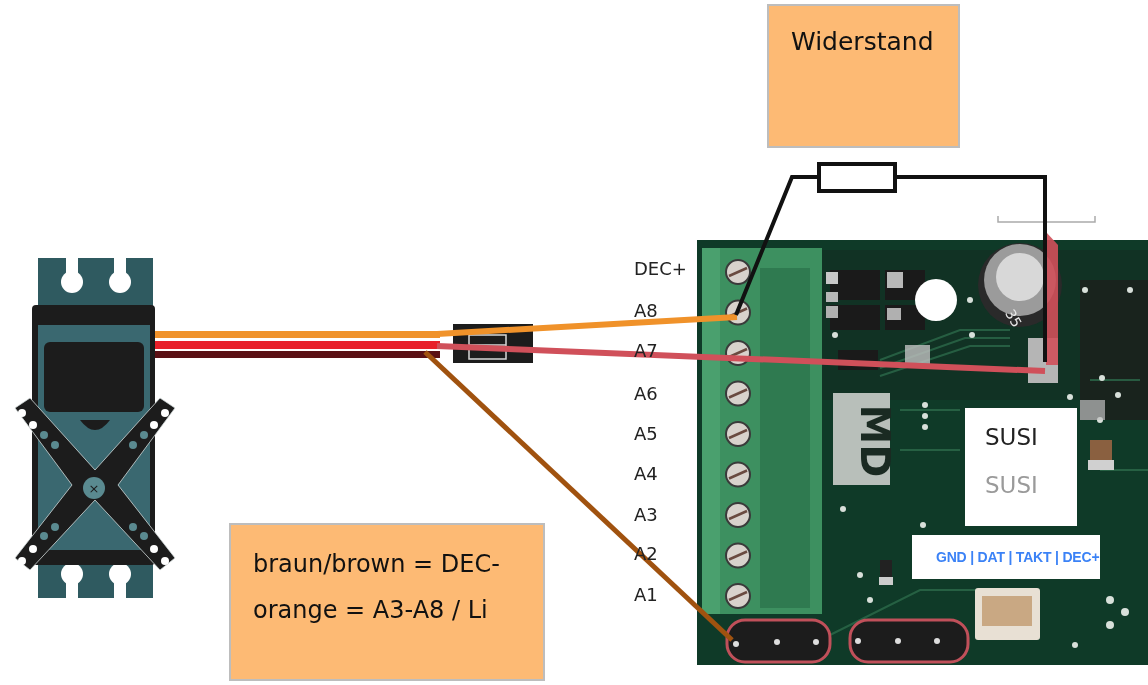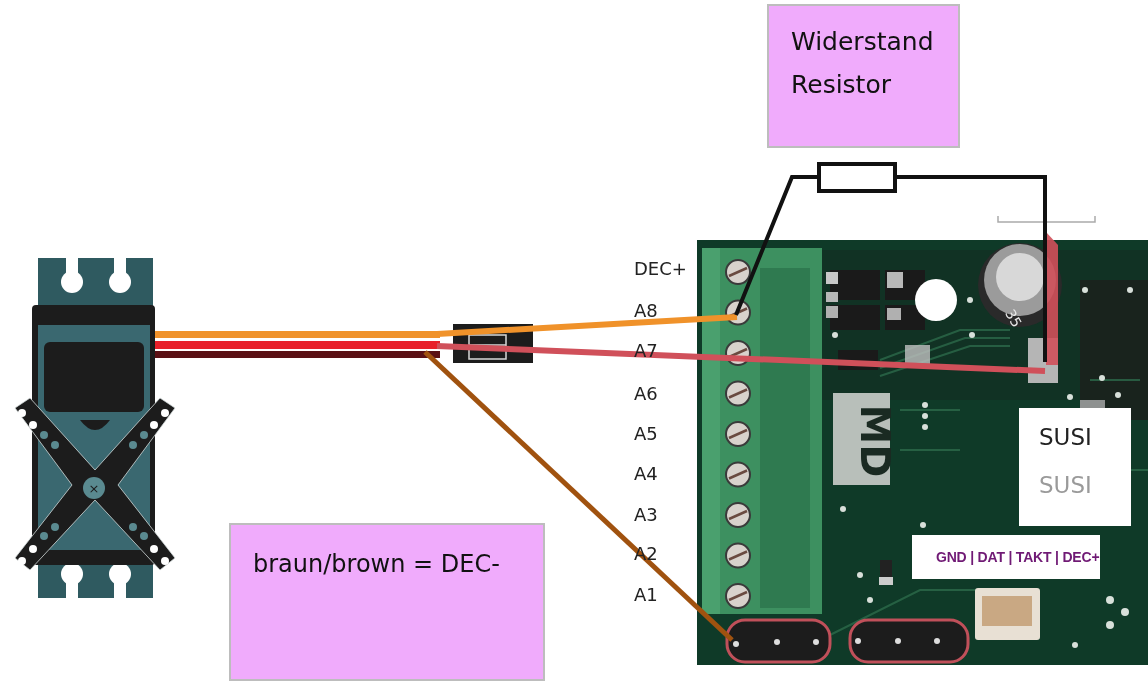--- a/index.html
+++ b/index.html
@@ -1,26 +1,26 @@
 <!DOCTYPE html>
 <html><head>
 <meta charset="utf-8">
 <style>
   html, body { margin: 0; padding: 0; background: #ffffff; }
   body { width: 1148px; height: 685px; position: relative; overflow: hidden; font-family: "Liberation Sans", "DejaVu Sans", sans-serif; }
   .abs { position: absolute; }
-  .textbox { position: absolute; background: #f0abfc; border: 2px solid #bdbdbd; box-sizing: border-box; color: #111; font-family: "DejaVu Sans", "Liberation Sans", sans-serif; }
+  .textbox { position: absolute; background: #fdba74; border: 2px solid #bdbdbd; box-sizing: border-box; color: #111; font-family: "DejaVu Sans", "Liberation Sans", sans-serif; }
   .resistor-box { left: 767px; top: 4px; width: 193px; height: 144px; padding: 14px 0 0 22px; font-size: 25px; line-height: 43px; }
   .legend-box { left: 229px; top: 523px; width: 316px; height: 158px; padding: 16px 12px 0 22px; font-size: 24px; line-height: 46px; }
   .pin-labels { left: 634px; top: 258px; font-size: 18px; color: #222; font-family: "DejaVu Sans", sans-serif; }
   .pin-label { position: absolute; left: 0; white-space: nowrap; text-align: center; }
-  .susi-box { left: 1019px; top: 408px; width: 112px; height: 118px; background: #fff; font-family: "DejaVu Sans", sans-serif; font-size: 23px; }
+  .susi-box { left: 965px; top: 408px; width: 112px; height: 118px; background: #fff; font-family: "DejaVu Sans", sans-serif; font-size: 23px; }
   .susi1 { position: absolute; left: 20px; top: 16px; color: #222; }
   .susi2 { position: absolute; left: 20px; top: 64px; color: #9a9a9a; }
-  .susi-pins { left: 912px; top: 535px; width: 188px; height: 44px; background: #fff; font-size: 14px; font-weight: bold; color: #701a75; display: flex; align-items: center; padding-left: 24px; box-sizing: border-box; letter-spacing: -0.2px; }
+  .susi-pins { left: 912px; top: 535px; width: 188px; height: 44px; background: #fff; font-size: 14px; font-weight: bold; color: #3b82f6; display: flex; align-items: center; padding-left: 24px; box-sizing: border-box; letter-spacing: -0.2px; }
   svg { position: absolute; left: 0; top: 0; }
 </style>
 </head>
 <body>
 
 <svg width="1148" height="685" viewBox="0 0 1148 685">
 
   <g>
     <rect x="697" y="240" width="451" height="425" fill="#0f3a28"></rect>
 
@@ -202,25 +202,25 @@
 
   <g>
     <polyline points="736,315 792,177 819,177" fill="none" stroke="#111" stroke-width="4"></polyline>
     <polyline points="895,177 1045,177 1045,362" fill="none" stroke="#111" stroke-width="4"></polyline>
     <rect x="819" y="164" width="76" height="27" fill="#fff" stroke="#111" stroke-width="4"></rect>
   </g>
 </svg>
 
 <div class="textbox resistor-box">
   <div>Widerstand</div>
-  <div>Resistor</div>
 </div>
 
 <div class="textbox legend-box">
   <div>braun/brown = DEC-</div>
+  <div>orange = A3-A8 / Li</div>
 </div>
 
 <div class="abs pin-labels">
   <span class="pin-label" style="top:0px">DEC+</span>
   <span class="pin-label" style="top:42px">A8</span>
   <span class="pin-label" style="top:82px">A7</span>
   <span class="pin-label" style="top:125px">A6</span>
   <span class="pin-label" style="top:165px">A5</span>
   <span class="pin-label" style="top:205px">A4</span>
   <span class="pin-label" style="top:246px">A3</span>

